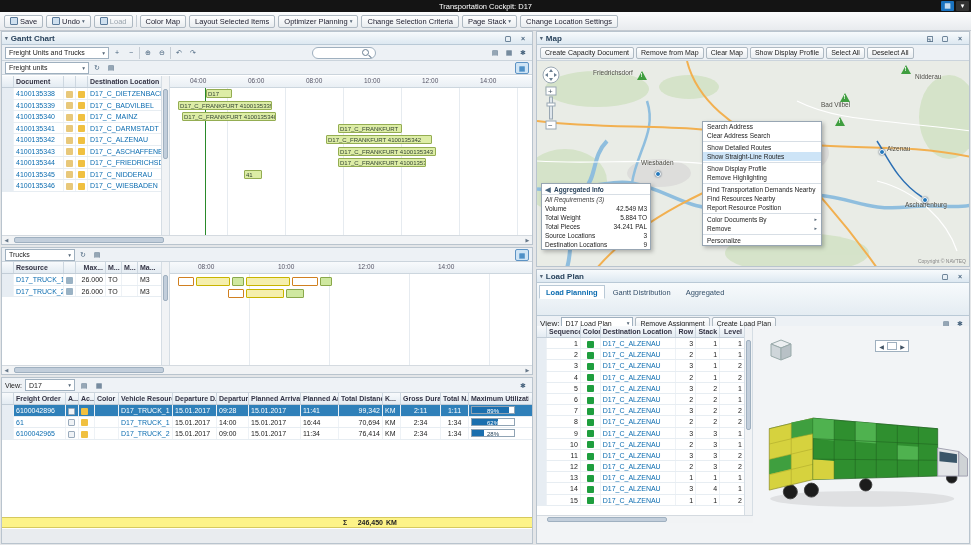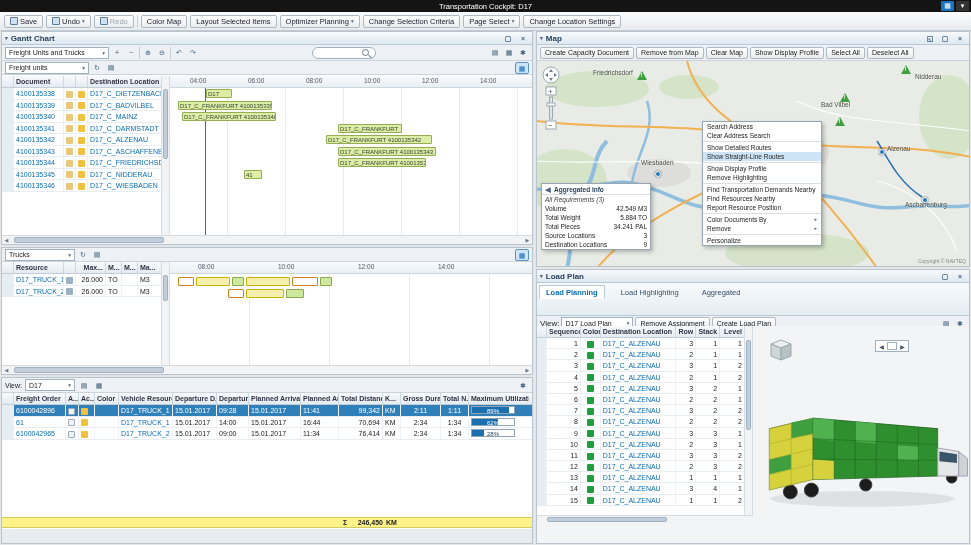--- a/index.html
+++ b/index.html
@@ -68,21 +68,21 @@
   .tick{position:absolute;top:1px;font-size:6.5px;color:#556;}
   .nowline{position:absolute;top:12px;bottom:0;width:1px;background:#2a8a2a;}
   .bar{position:absolute;height:9px;background:#ddeda6;border:1px solid #94ad52;font-size:6px;line-height:8px;color:#343;
     overflow:hidden;white-space:nowrap;padding:0 1px;border-radius:1px;}
   .hscroll{position:absolute;left:0;right:0;bottom:0;height:9px;background:#f1f3f5;border-top:1px solid #d4dae0;}
   .hscroll .thumb{position:absolute;top:1px;height:6px;background:#c2cedb;border:1px solid #9fb0c0;border-radius:2px;}
   .hscroll .arr{position:absolute;top:0;width:9px;height:8px;font-size:5px;line-height:8px;text-align:center;color:#678;}
 
   
   #orders-panel{left:1px;top:377px;width:532px;height:167px;display:flex;flex-direction:column;}
-  .tabrow{display:flex;align-items:flex-end;height:16px;background:linear-gradient(#f7fafc,#e4ecf2);border-bottom:1px solid #b9c9d6;padding:16px 2px;gap:9px;}
+  .tabrow{display:flex;align-items:flex-end;height:16px;background:linear-gradient(#f7fafc,#e4ecf2);border-bottom:1px solid #b9c9d6;padding:16px 2px;gap:1px;}
   .tab{height:14px;line-height:13px;padding:0 6px;font-size:7.5px;color:#35506a;border:1px solid transparent;cursor:pointer;white-space:nowrap;}
   .tab.active{background:#fff;border:1px solid #b9c9d6;border-bottom-color:#fff;color:#0b6cb0;font-weight:bold;}
   .tabrow .sp{flex:1;}
   .viewrow{display:flex;align-items:center;gap:3px;height:15px;padding:0 3px;background:#eef2f6;border-bottom:1px solid #cbd4dc;font-size:7px;}
   .orders-body{flex:1;position:relative;background:#fff;}
   .sumrow{position:absolute;left:0;right:0;height:11px;background:#fdf388;border-top:1px solid #d6c95e;border-bottom:1px solid #d6c95e;font-size:7px;line-height:10px;font-weight:bold;}
   .grayfoot{position:absolute;left:0;right:0;bottom:0;background:#e9ecef;}
   .util{position:relative;width:44px;height:8px;margin-top:1px;border:1px solid #8fa3b4;background:#fff;}
   .util .fill{position:absolute;left:0;top:0;bottom:0;background:#1b6fae;}
   .util .pct{position:absolute;left:0;right:0;text-align:center;font-size:6px;line-height:8px;}
@@ -148,38 +148,38 @@
       <span class="mini-ic"></span>
       <span>Save</span>
     </div>
     <div class="tbtn">
       <span class="mini-ic"></span>
       <span>Undo</span>
       <span class="car">▾</span>
     </div>
     <div class="tbtn dis">
       <span class="mini-ic"></span>
-      <span>Redo</span>
+      <span>Load</span>
     </div>
     <span class="vsep"></span>
     <div class="tbtn">
       <span>Color Map</span>
     </div>
     <div class="tbtn">
       <span>Layout Selected Items</span>
     </div>
     <div class="tbtn">
       <span>Optimizer Planning</span>
       <span class="car">▾</span>
     </div>
     <div class="tbtn">
       <span>Change Selection Criteria</span>
     </div>
     <div class="tbtn">
-      <span>Page Select</span>
+      <span>Page Stack</span>
       <span class="car">▾</span>
     </div>
     <div class="tbtn">
       <span>Change Location Settings</span>
     </div>
   </div>
 
 <div id="gantt-panel" class="panel">
   <div class="phead">
     <span class="car">▾</span>
@@ -634,21 +634,21 @@
 <div id="loadplan-panel" class="panel">
   <div class="phead">
     <span class="car">▾</span>
     <span>Load Plan</span>
     <span class="sp"></span>
     <span class="icbtn">▢</span>
     <span class="icbtn">×</span>
   </div>
   <div class="tabrow" style="height:15px">
     <span class="tab active">Load Planning</span>
-    <span class="tab">Load Highlighting</span>
+    <span class="tab">Gantt Distribution</span>
     <span class="tab">Aggregated</span>
     <span class="sp"></span>
   </div>
   <div class="subbar" style="height:15px">
     <span>View:</span>
     <span class="fsel" style="width:72px">
       <span>D17 Load Plan</span>
         <span class="car">▾</span>
     </span>
     <span class="sbtn">Remove Assignment</span>

